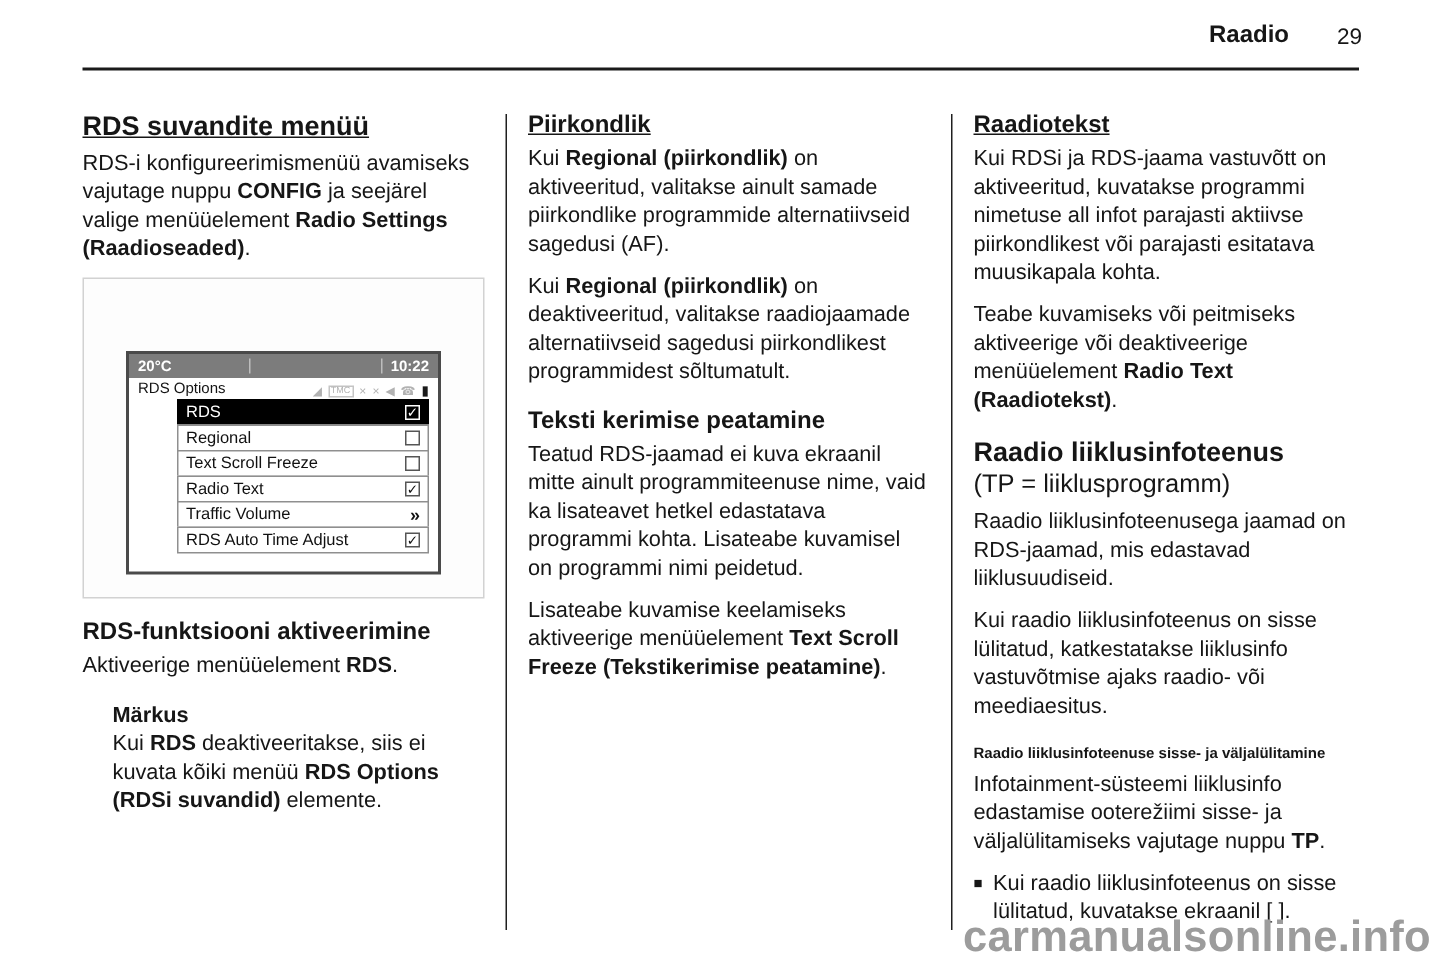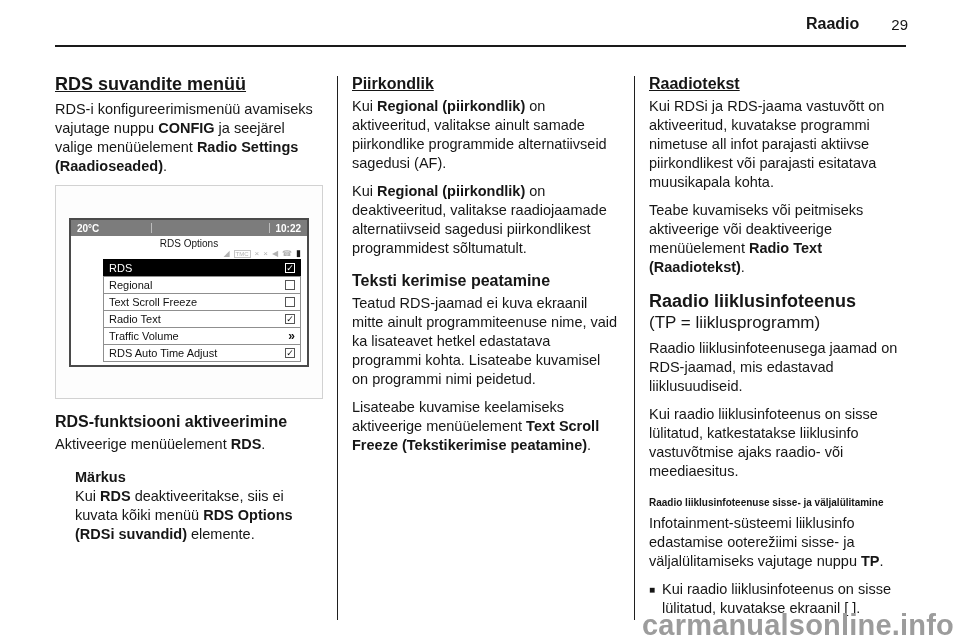--- a/index.html
+++ b/index.html
@@ -42,36 +42,36 @@
   .note-title{font-weight:bold;margin-bottom:0;}
   .bullet{display:flex;margin:2px 0 0 0;}
   .bullet-marker{font-size:10px;line-height:19px;margin-right:7px;flex:0 0 auto;}
 
   
   .figure{
     height:214px;margin:5px 0 3px 0;box-sizing:border-box;
     background:#fdfdfd;border:1px solid #d2d2d2;padding-top:32px;
   }
   .screen{
-    width:240px;height:149px;margin:0 auto;box-sizing:border-box;
+    width:210px;height:149px;margin:16px auto;box-sizing:border-box;
     border:2px solid #4a4a4a;background:#fff;
     display:flex;flex-direction:column;
   }
   .screen-topbar{
     height:16px;flex:0 0 16px;background:#7c7c7c;color:#fff;
     display:flex;align-items:center;padding:0 6px;
     font-size:10px;font-weight:bold;
   }
   .tb-spacer1{width:52px;}
   .tb-tick{width:1px;height:10px;background:#bdbdbd;}
   .tb-flex{flex:1;}
   .tb-time{margin-left:5px;}
   .screen-titlerow{
-    display:flex;align-items:center;
-    padding:2px 6px 0 6px;font-size:10px;color:#141414;flex-direction:column;
+    display:flex;align-items:flex-end;
+    padding:2px 6px 0 6px;font-size:10px;color:#141414;
   }
   .screen-icons{
     margin-left:auto;display:flex;align-items:center;gap:4px;
     color:#b2b2b2;font-size:8px;line-height:1;
   }
   .icon-tmc{font-size:6px;letter-spacing:0;border:1px solid #c4c4c4;padding:0 1px;}
   .icon-battery{color:#1a1a1a;font-size:9px;}
   .screen-menu{margin:2px 6px 0 32px;}
   .menu-row{
     height:16px;display:flex;align-items:center;justify-content:space-between;

